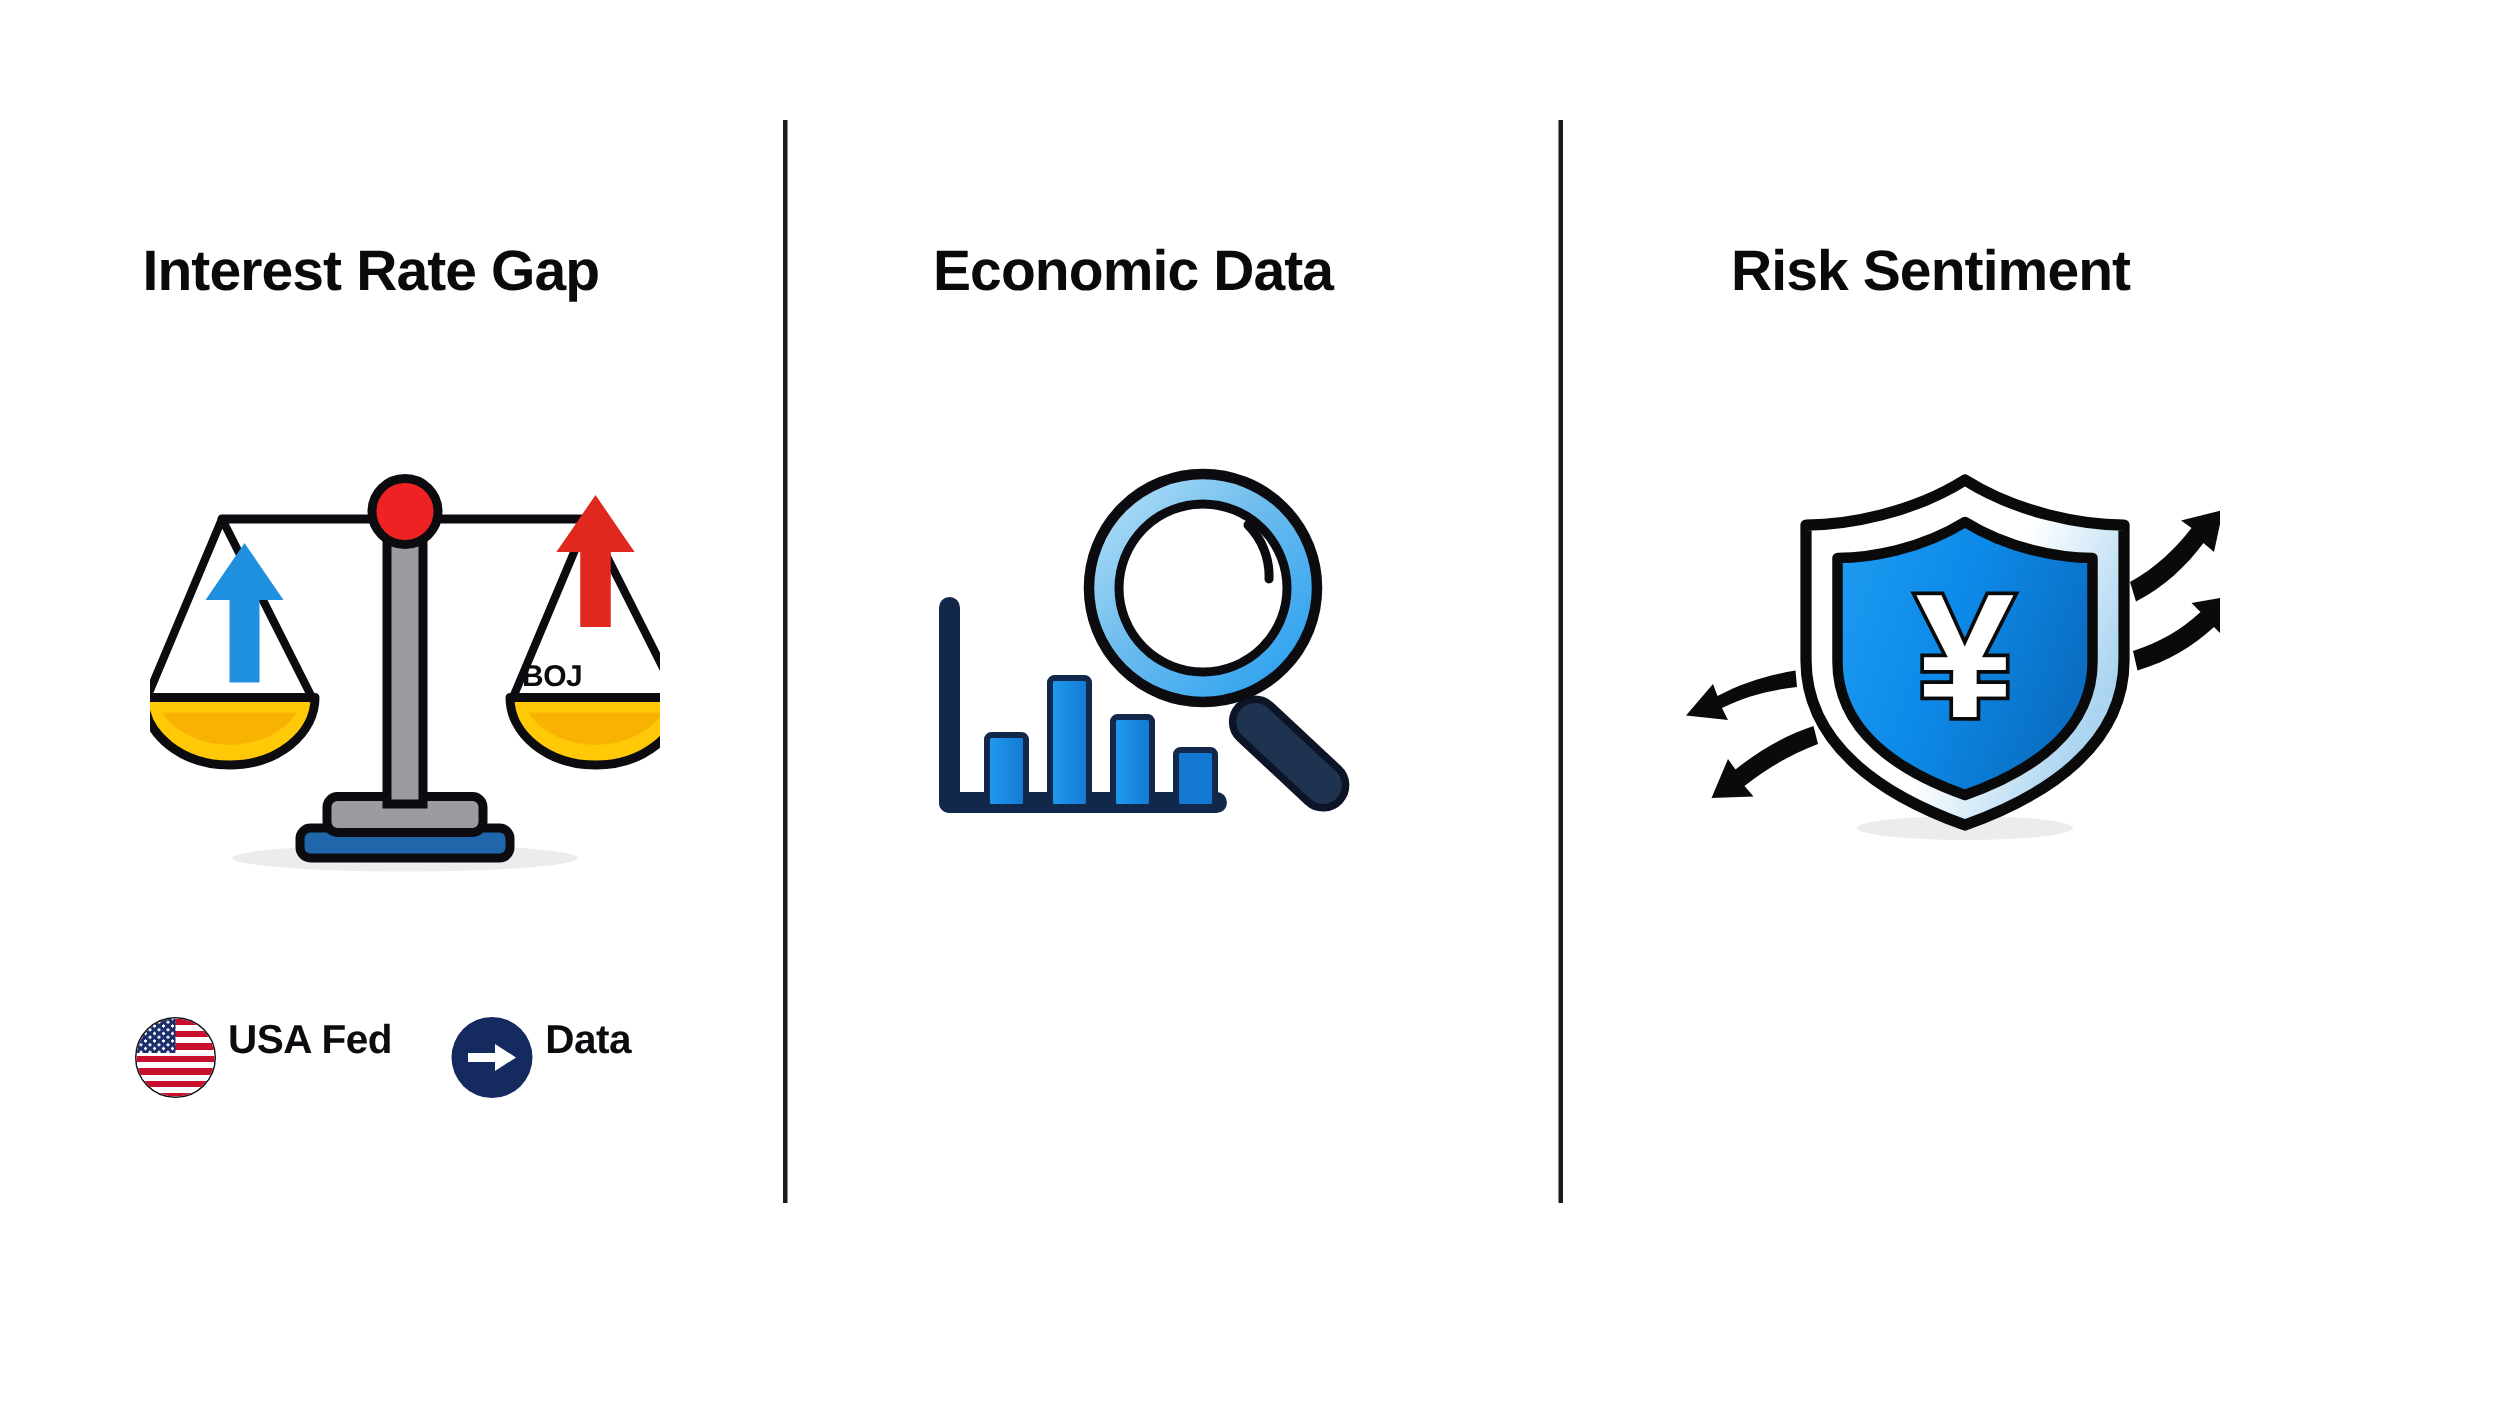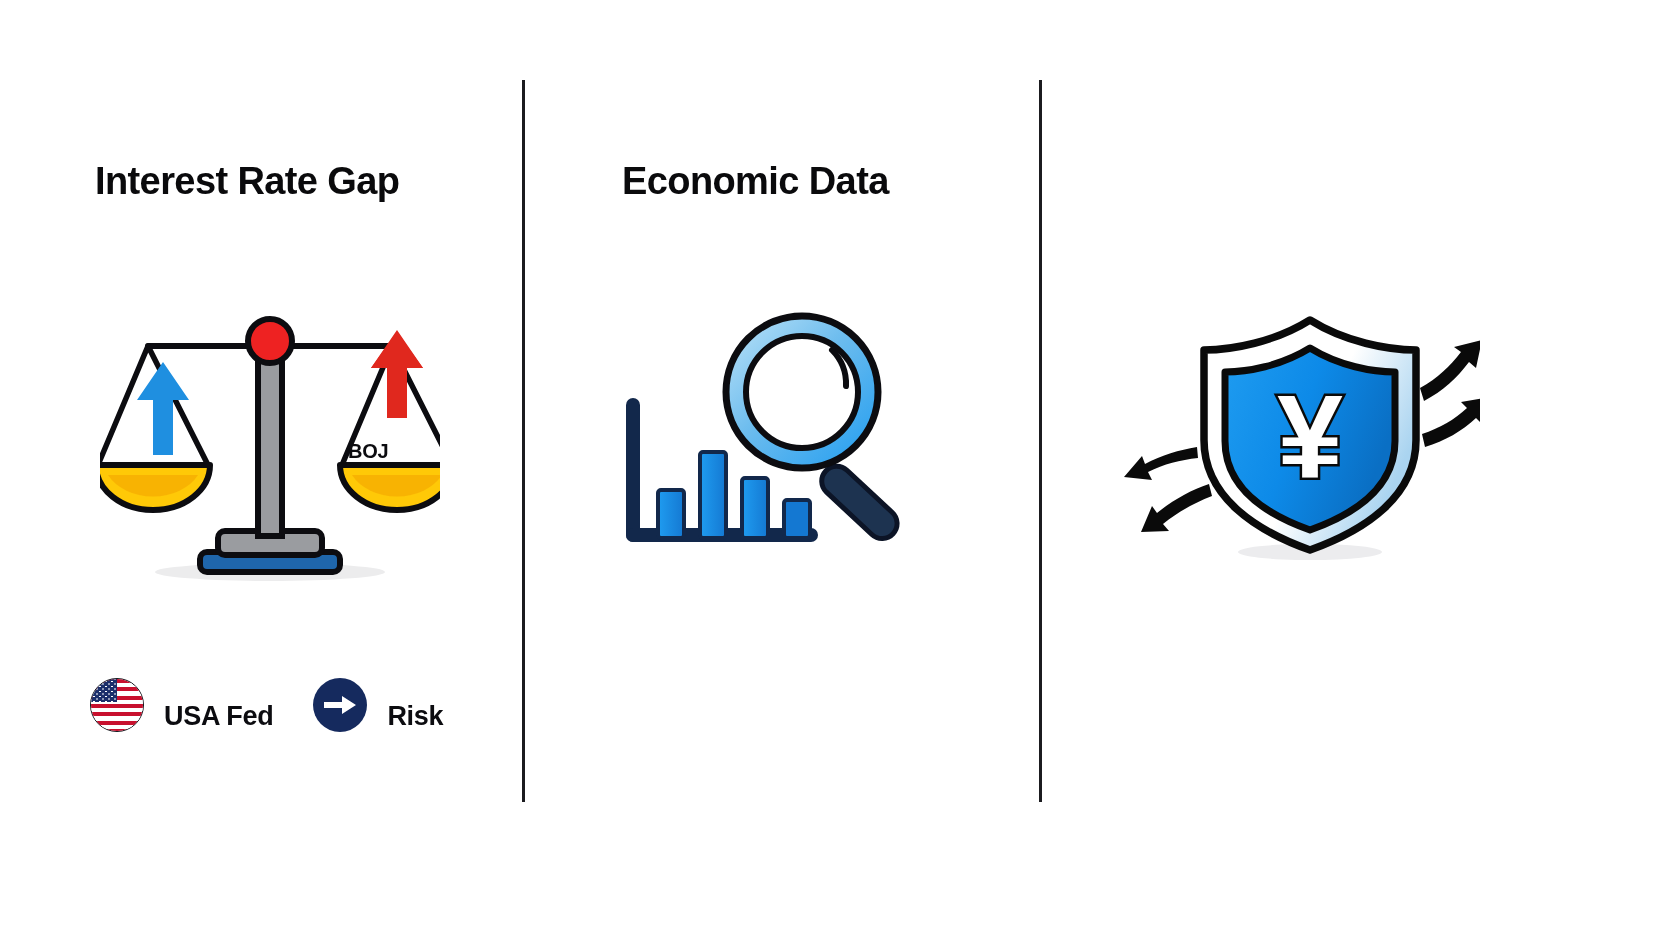--- a/index.html
+++ b/index.html
@@ -68,22 +68,22 @@
   .legend {
     position: absolute;
     left: 90px;
     top: 678px;
     display: flex;
     align-items: center;
     gap: 40px;
   }
   .legend-item {
     display: flex;
-    align-items: flex-end;
-    gap: 20px;
+    align-items: flex-start;
+    gap: 8px;
   }
   .legend-label {
     font-size: 27px;
     font-weight: bold;
     color: #0c0c10;
     white-space: nowrap;
     letter-spacing: -0.3px;
   }
   .legend-badge {
     width: 54px;
@@ -197,21 +197,21 @@
         </span>
         <span class="legend-label">USA Fed</span>
       </div>
 
       <div class="legend-item">
         <span class="legend-badge badge-japan">
           <svg width="34" height="22" viewBox="0 0 34 22" xmlns="http://www.w3.org/2000/svg">
             <path d="M1 8 H19 V2 L33 11 L19 20 V14 H1 Z" fill="#ffffff"></path>
           </svg>
         </span>
-        <span class="legend-label">Risk</span>
+        <span class="legend-label">Data</span>
       </div>
 
     </div>
   </section>
 
   <section class="panel panel-2">
 
     <h2 class="panel-title">Economic Data</h2>
 
     <div class="art">
@@ -248,20 +248,21 @@
           <circle cx="184" cy="92" r="76" fill="url(#lensGrad)" stroke="#0c0c10" stroke-width="7"></circle>
           <circle cx="184" cy="92" r="56" fill="#ffffff" stroke="#0c0c10" stroke-width="6"></circle>
           <path d="M214 50 A48 48 0 0 1 228 86" fill="none" stroke="#0c0c10" stroke-width="6" stroke-linecap="round"></path>
         </g>
       </svg>
     </div>
   </section>
 
   <section class="panel panel-3">
 
+    <h2 class="panel-title">Risk Sentiment</h2>
 
     <div class="art">
       <svg width="360" height="290" viewBox="0 0 360 290" xmlns="http://www.w3.org/2000/svg">
         <defs>
           <linearGradient id="shieldGrad" x1="0" y1="0" x2="1" y2="0.4">
             <stop offset="0%" stop-color="#1f9cf0"></stop>
             <stop offset="52%" stop-color="#0d8ae8"></stop>
             <stop offset="100%" stop-color="#0a6fc4"></stop>
           </linearGradient>
           <linearGradient id="rimGrad" x1="0" y1="0" x2="1" y2="0.5">

